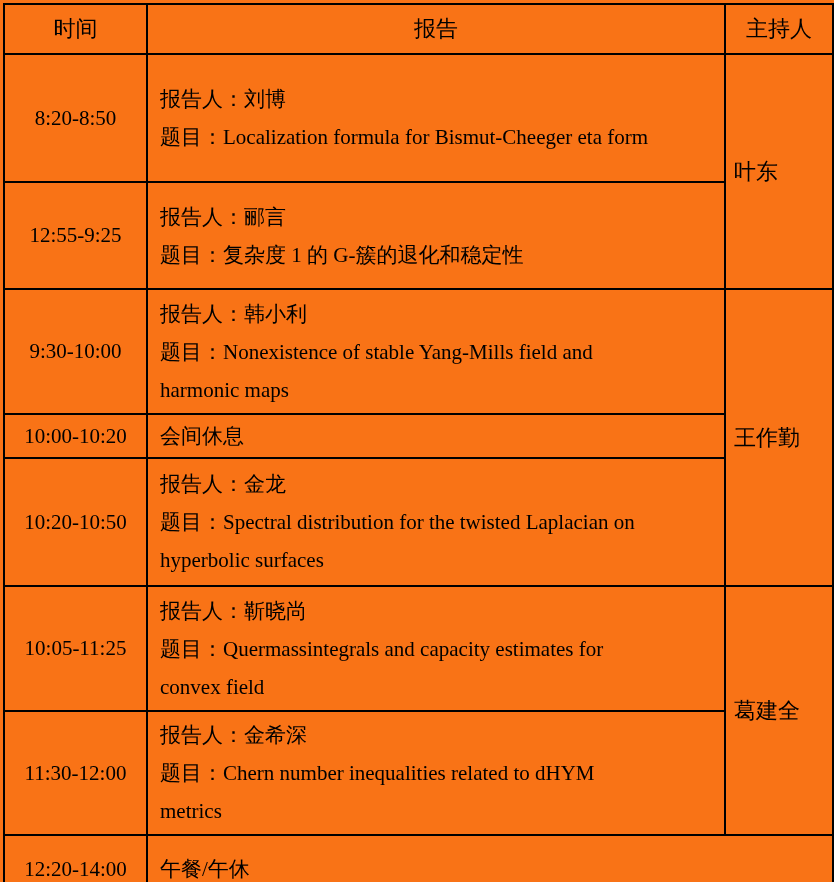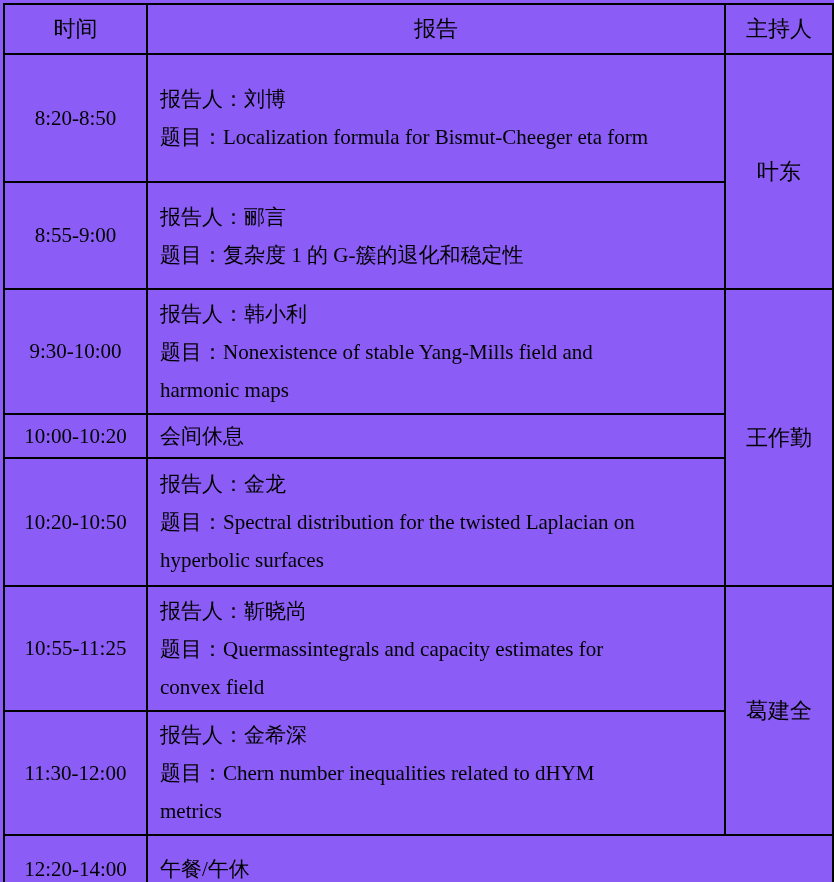--- a/index.html
+++ b/index.html
@@ -3,21 +3,21 @@
 <meta charset="utf-8">
 <style>
   html, body {
     margin: 0;
     padding: 0;
     background: #ffffff;
   }
   .page {
     width: 834px;
     height: 882px;
-    background: #8b5cf6;
+    background: #f97316;
     box-sizing: border-box;
     padding: 3px 2px 0 3px;
     font-family: "Liberation Serif", "DejaVu Serif", serif;
     color: #000000;
   }
   table.schedule {
     border-collapse: collapse;
     table-layout: fixed;
     width: 829px;
   }
@@ -45,23 +45,22 @@
   td.talk {
     font-size: 21px;
     line-height: 38px;
     text-align: left;
     padding: 2px 17px 2px 12px;
   }
   td.talk .title-text {
     white-space: pre-wrap;
   }
   td.chair {
-    text-align: center;
     font-size: 22px;
-    padding: 0 0;
+    padding: 0 8px;
   }
   tr.h-header { height: 50px;  }
   tr.h-r1 { height: 128px; }
   tr.h-r2 { height: 107px; }
   tr.h-r3 { height: 125px; }
   tr.h-r4 { height: 42px;  }
   tr.h-r5 { height: 128px; }
   tr.h-r6 { height: 125px; }
   tr.h-r7 { height: 124px; }
   tr.h-r8 { height: 68px;  }
@@ -87,21 +86,21 @@
     <tr class="h-r1">
       <td class="time">8:20-8:50</td>
       <td class="talk">
         <div class="line"><span>报告人：</span><span>刘博</span></div>
         <div class="line"><span>题目：</span><span class="title-text">Localization formula for Bismut-Cheeger eta form</span></div>
       </td>
       <td class="chair" rowspan="2">叶东</td>
     </tr>
 
     <tr class="h-r2">
-      <td class="time">8:55-9:00</td>
+      <td class="time">12:55-9:25</td>
       <td class="talk">
         <div class="line"><span>报告人：</span><span>郦言</span></div>
         <div class="line"><span>题目：</span><span class="title-text">复杂度 1 的 G-簇的退化和稳定性</span></div>
       </td>
     </tr>
 
     <tr class="h-r3">
       <td class="time">9:30-10:00</td>
       <td class="talk">
         <div class="line"><span>报告人：</span><span>韩小利</span></div>
@@ -119,21 +118,21 @@
     <tr class="h-r5">
       <td class="time">10:20-10:50</td>
       <td class="talk">
         <div class="line"><span>报告人：</span><span>金龙</span></div>
         <div class="line"><span>题目：</span><span class="title-text">Spectral distribution for the twisted Laplacian on
 hyperbolic surfaces</span></div>
       </td>
     </tr>
 
     <tr class="h-r6">
-      <td class="time">10:55-11:25</td>
+      <td class="time">10:05-11:25</td>
       <td class="talk">
         <div class="line"><span>报告人：</span><span>靳晓尚</span></div>
         <div class="line"><span>题目：</span><span class="title-text">Quermassintegrals and capacity estimates for
 convex field</span></div>
       </td>
       <td class="chair" rowspan="2">葛建全</td>
     </tr>
 
     <tr class="h-r7">
       <td class="time">11:30-12:00</td>

